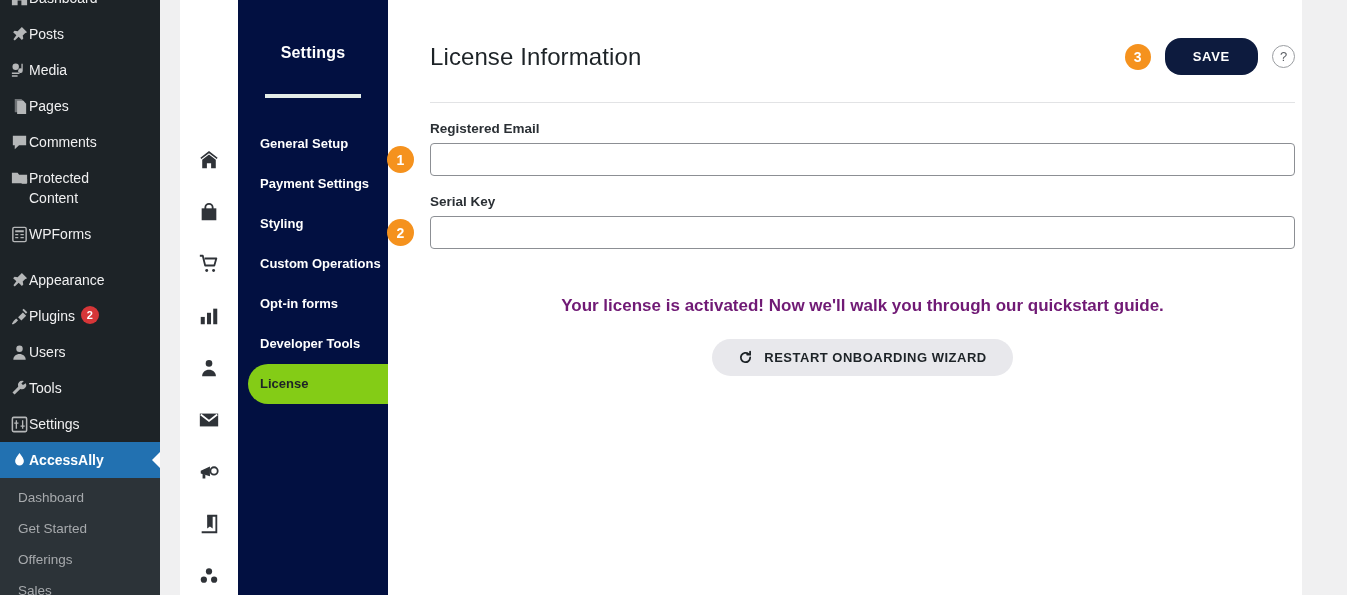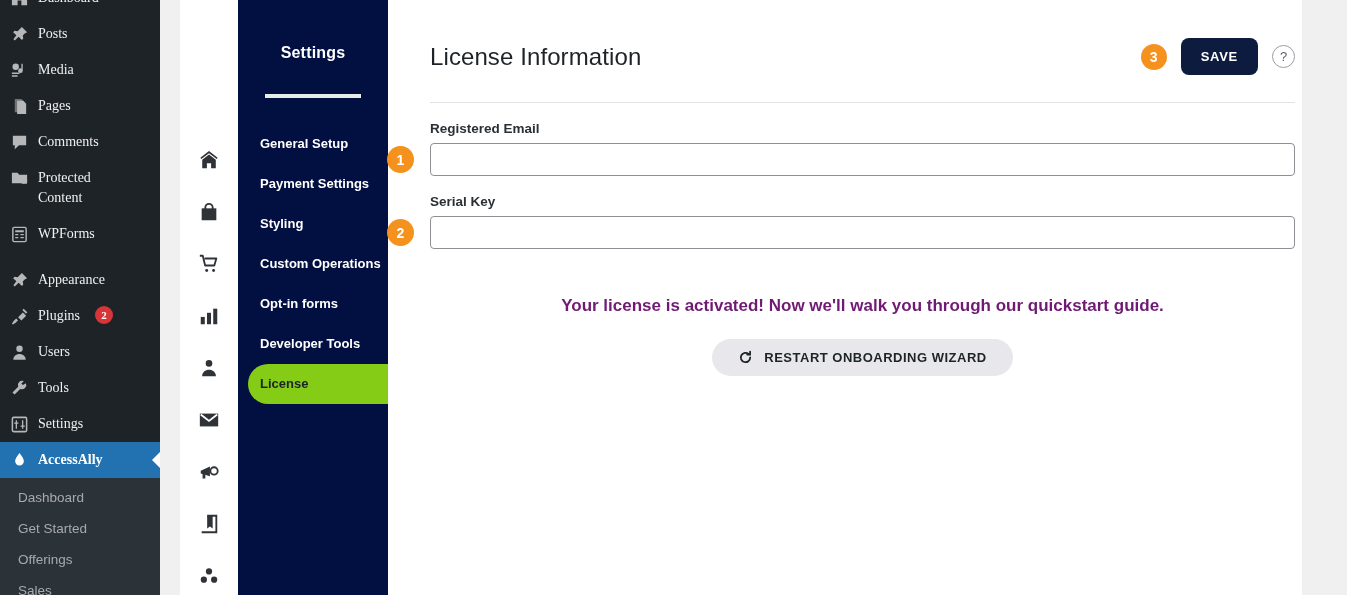--- a/index.html
+++ b/index.html
@@ -27,28 +27,26 @@
     background: #1d2327;
     flex: 0 0 160px;
     position: relative;
     padding-top: 0;
     overflow: hidden;
   }
 
   .wp-item {
     display: flex;
     align-items: flex-start;
-    gap: 9px;
     padding: 8px 0 8px 9px;
     color: #f0f0f1;
     font-size: 14px;
     line-height: 20px;
     position: relative;
     min-height: 34px;
-    font-family: Liberation Serif, serif;
   }
   .wp-item .wp-ic {
     width: 20px;
     height: 20px;
     flex: 0 0 20px;
     display: flex;
     align-items: center;
     justify-content: center;
     margin-top: 0px;
     opacity: .72;
@@ -208,22 +206,22 @@
     font-weight: 700;
     display: flex;
     align-items: center;
     justify-content: center;
     flex: 0 0 26px;
   }
   .save-btn {
     background: #0d1b3e;
     color: #ffffff;
     border: none;
-    border-radius: 8px;
-    padding: 11px 20px;
+    border-radius: 16px;
+    padding: 11px 28px;
     font-size: 13px;
     font-weight: 700;
     letter-spacing: .7px;
     font-family: inherit;
     cursor: pointer;
   }
   .help-btn {
     width: 23px;
     height: 23px;
     border-radius: 50%;

